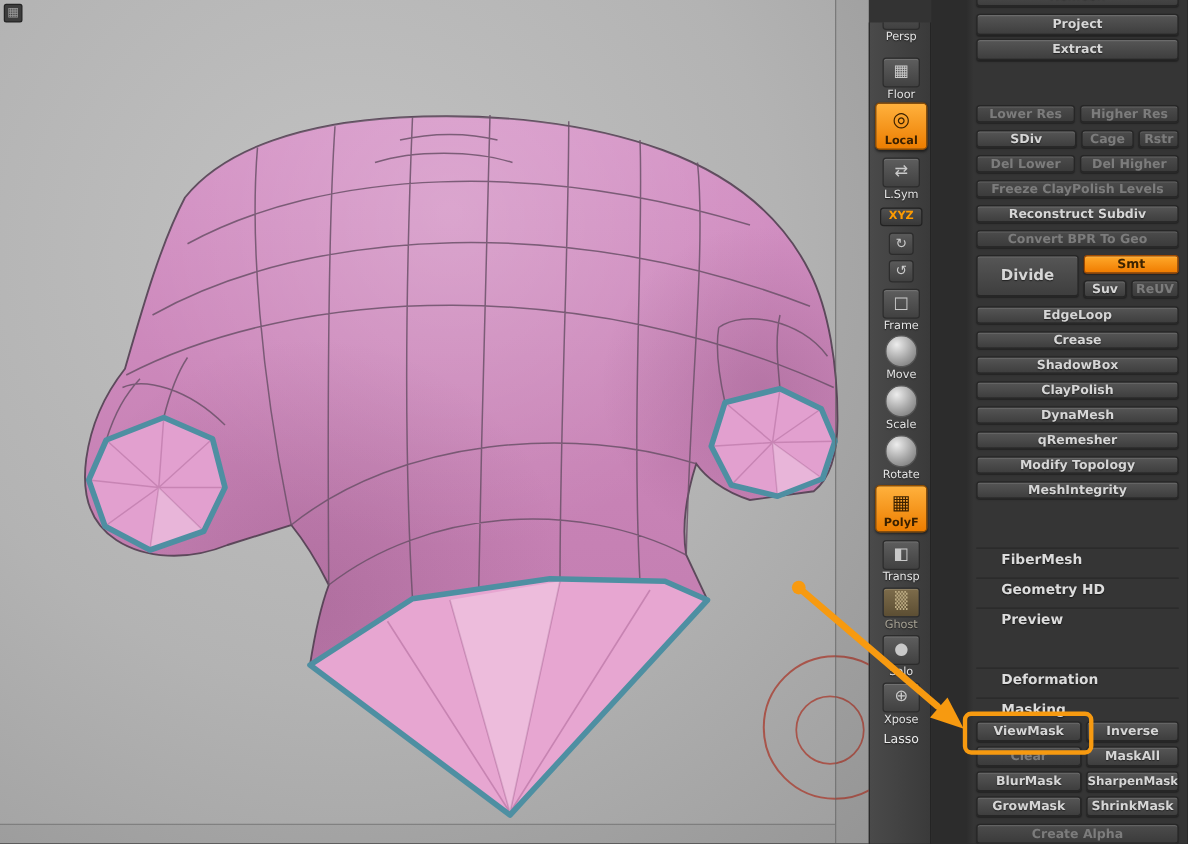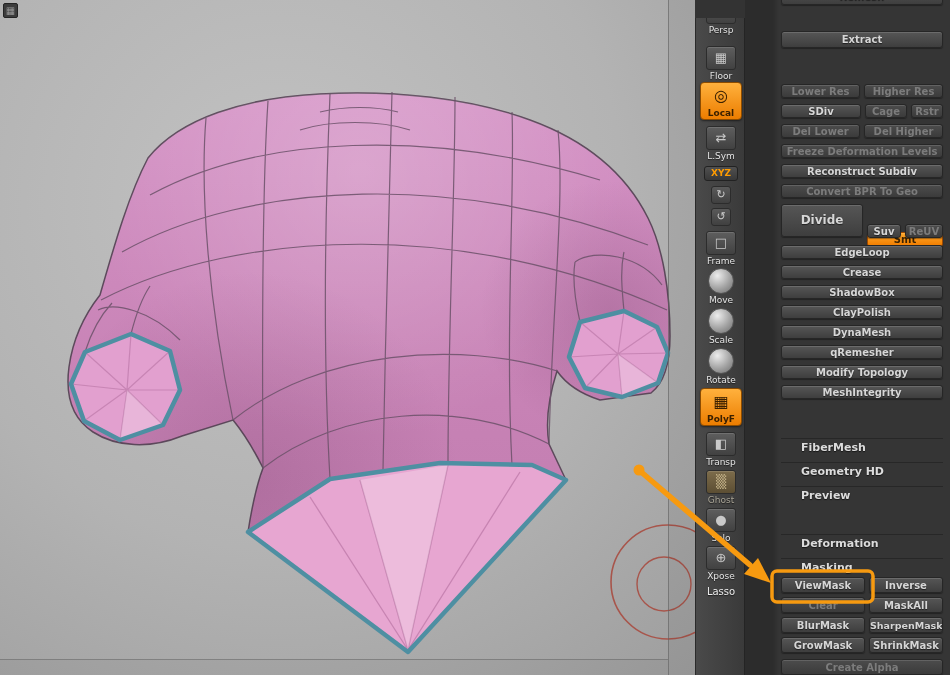--- a/index.html
+++ b/index.html
@@ -42,21 +42,21 @@
 
   
   .panel{position:absolute;left:745px;top:0;width:205px;height:675px;overflow:hidden;
     background:linear-gradient(90deg,#2c2c2c 0px,#2c2c2c 28px,#353535 34px,#353535 100%);}
   .pb{position:absolute;height:14px;line-height:13px;border-radius:3px;text-align:center;
     font-size:10px;font-weight:bold;color:#d6d6d6;cursor:pointer;
     background:linear-gradient(#565656,#3e3e3e);border:1px solid #262626;
     box-shadow:inset 0 1px 0 rgba(255,255,255,.13), 0 1px 1px rgba(0,0,0,.35);
     text-shadow:0 1px 1px rgba(0,0,0,.55);white-space:nowrap;overflow:hidden;}
   .pb.dim{color:#7c7c7c;text-shadow:none;background:linear-gradient(#4c4c4c,#3b3b3b);}
-  .pb.orange{background:linear-gradient(#ffa92b,#f07c00);color:#3d2300;border-color:#a04a00;text-shadow:none;margin-top:28px;}
+  .pb.orange{background:linear-gradient(#ffa92b,#f07c00);color:#3d2300;border-color:#a04a00;text-shadow:none;}
   .pb.big{font-size:12px;line-height:31px;}
   .phead{position:absolute;left:36px;width:162px;height:18px;line-height:18px;font-size:11px;font-weight:bold;
     color:#dcdcdc;padding-left:20px;cursor:pointer;text-shadow:0 1px 1px rgba(0,0,0,.6);}
   .phead.sub{border-top:1px solid rgba(0,0,0,.25);}
 
   
   .overlay{position:absolute;left:0;top:0;width:950px;height:675px;pointer-events:none;z-index:99;}
 </style>
 </head>
 <body>
@@ -209,34 +209,35 @@
       <div class="si-icon">⊕</div>
       <div class="si-label">Xpose</div>
     </div>
 
     <div class="lasso-label">Lasso</div>
   </div>
 
   <div class="panel">
 
     <div class="pb" style="top:-12px;left:36px;width:162px;height:17px;line-height:16px">Remesh</div>
+    <div class="pb" style="top:11px;left:36px;width:162px;height:17px;line-height:16px">Project</div>
     <div class="pb" style="top:31px;left:36px;width:162px;height:17px;line-height:16px">Extract</div>
 
 
     <div class="pb dim" style="top:84px;left:36px;width:79px">Lower Res</div>
     <div class="pb dim" style="top:84px;left:119px;width:79px">Higher Res</div>
 
     <div class="pb" style="top:104px;left:36px;width:80px">SDiv</div>
     <div class="pb dim" style="top:104px;left:120px;width:42px">Cage</div>
     <div class="pb dim" style="top:104px;left:166px;width:32px">Rstr</div>
 
     <div class="pb dim" style="top:124px;left:36px;width:79px">Del Lower</div>
     <div class="pb dim" style="top:124px;left:119px;width:79px">Del Higher</div>
 
-    <div class="pb dim" style="top:144px;left:36px;width:162px">Freeze Deformation Levels</div>
+    <div class="pb dim" style="top:144px;left:36px;width:162px">Freeze ClayPolish Levels</div>
     <div class="pb" style="top:164px;left:36px;width:162px">Reconstruct Subdiv</div>
     <div class="pb dim" style="top:184px;left:36px;width:162px">Convert BPR To Geo</div>
 
     <div class="pb big" style="top:204px;left:36px;width:82px;height:33px">Divide</div>
     <div class="pb orange" style="top:204px;left:122px;width:76px;height:15px;line-height:14px">Smt</div>
     <div class="pb" style="top:224px;left:122px;width:34px">Suv</div>
     <div class="pb dim" style="top:224px;left:160px;width:38px">ReUV</div>
 
     <div class="pb" style="top:245px;left:36px;width:162px">EdgeLoop</div>
     <div class="pb" style="top:265px;left:36px;width:162px">Crease</div>

